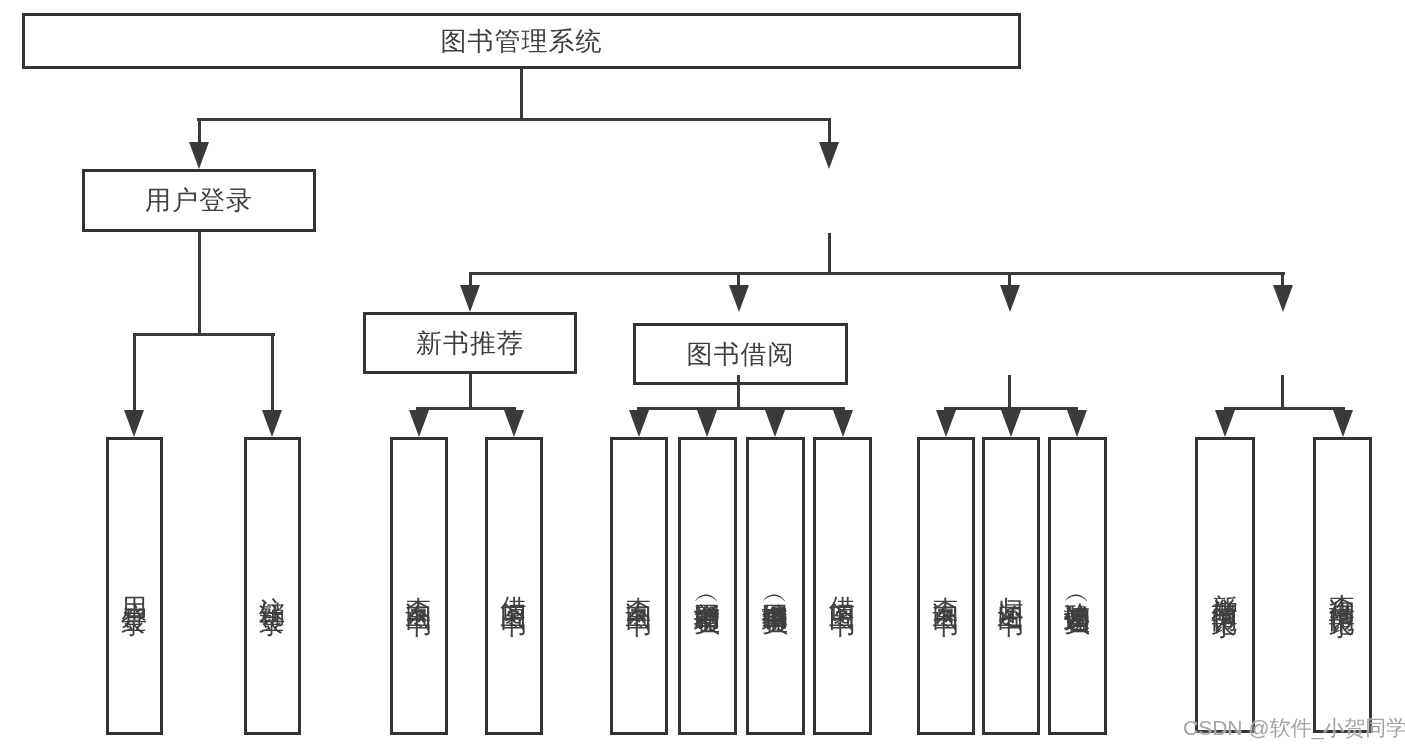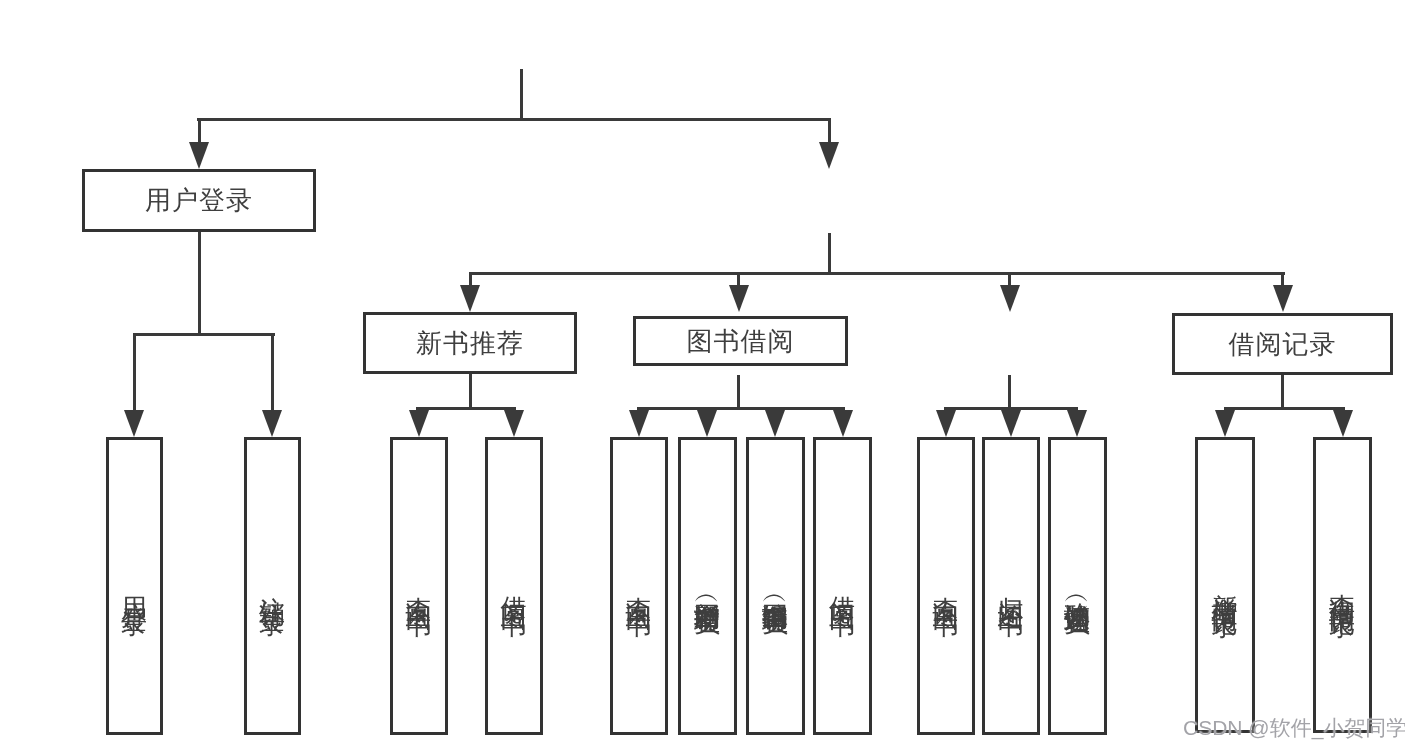--- a/index.html
+++ b/index.html
@@ -29,20 +29,21 @@
     position:absolute;left:1183px;top:714px;z-index:10;
     font-size:21px;color:#a3a3a8;white-space:nowrap;
     text-shadow:0 0 2px #ffffff;
   }
 </style>
 </head>
 <body>
 
 <div class="canvas">
 
+  <div class="box h" style="left:22px;top:13px;width:999px;height:56px;">图书管理系统</div>
 
   <div class="ln" style="left:520px;top:69px;width:3px;height:52px;"></div>
   <div class="ln" style="left:197px;top:118px;width:634px;height:3px;"></div>
   <div class="ln" style="left:198px;top:121px;width:3px;height:24px;"></div>
   <div class="arr" style="left:189px;top:142px;"></div>
   <div class="ln" style="left:828px;top:121px;width:3px;height:24px;"></div>
   <div class="arr" style="left:819px;top:142px;"></div>
 
   <div class="box h" style="left:82px;top:169px;width:234px;height:63px;">用户登录</div>
 
@@ -58,22 +59,21 @@
   <div class="ln" style="left:469px;top:275px;width:3px;height:14px;"></div>
   <div class="arr" style="left:460px;top:285px;"></div>
   <div class="ln" style="left:737px;top:275px;width:3px;height:14px;"></div>
   <div class="arr" style="left:729px;top:285px;"></div>
   <div class="ln" style="left:1008px;top:275px;width:3px;height:14px;"></div>
   <div class="arr" style="left:1000px;top:285px;"></div>
   <div class="ln" style="left:1281px;top:275px;width:3px;height:14px;"></div>
   <div class="arr" style="left:1273px;top:285px;"></div>
 
   <div class="box h" style="left:363px;top:312px;width:214px;height:62px;">新书推荐</div>
-  <div class="box h" style="left:633px;top:316px;width:215px;height:50px;">图书借阅</div>
-  <div class="box h" style="left:1172px;top:313px;width:221px;height:62px;">借阅记录</div>
+  <div class="box h" style="left:633px;top:323px;width:215px;height:62px;">图书借阅</div>
 
   <div class="ln" style="left:469px;top:374px;width:3px;height:36px;"></div>
   <div class="ln" style="left:416px;top:407px;width:100px;height:3px;"></div>
   <div class="arr" style="left:409px;top:410px;"></div>
   <div class="arr" style="left:504px;top:410px;"></div>
 
   <div class="ln" style="left:737px;top:375px;width:3px;height:35px;"></div>
   <div class="ln" style="left:637px;top:407px;width:208px;height:3px;"></div>
   <div class="arr" style="left:629px;top:410px;"></div>
   <div class="arr" style="left:697px;top:410px;"></div>

